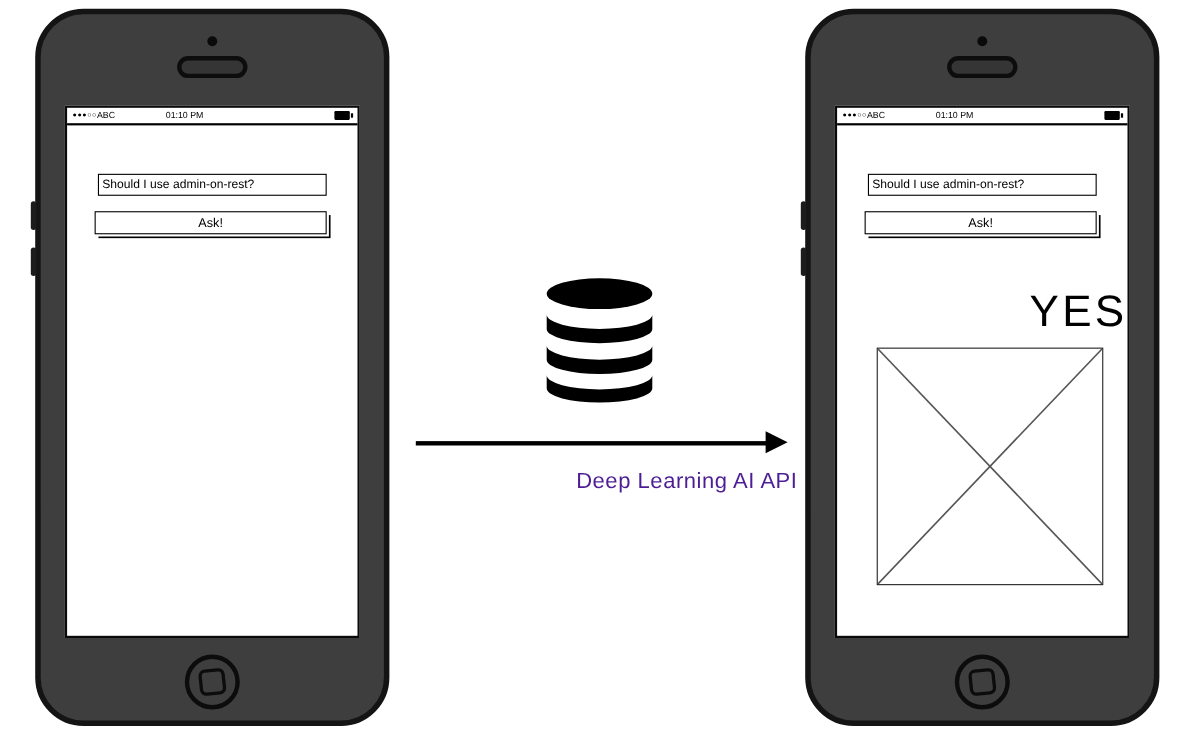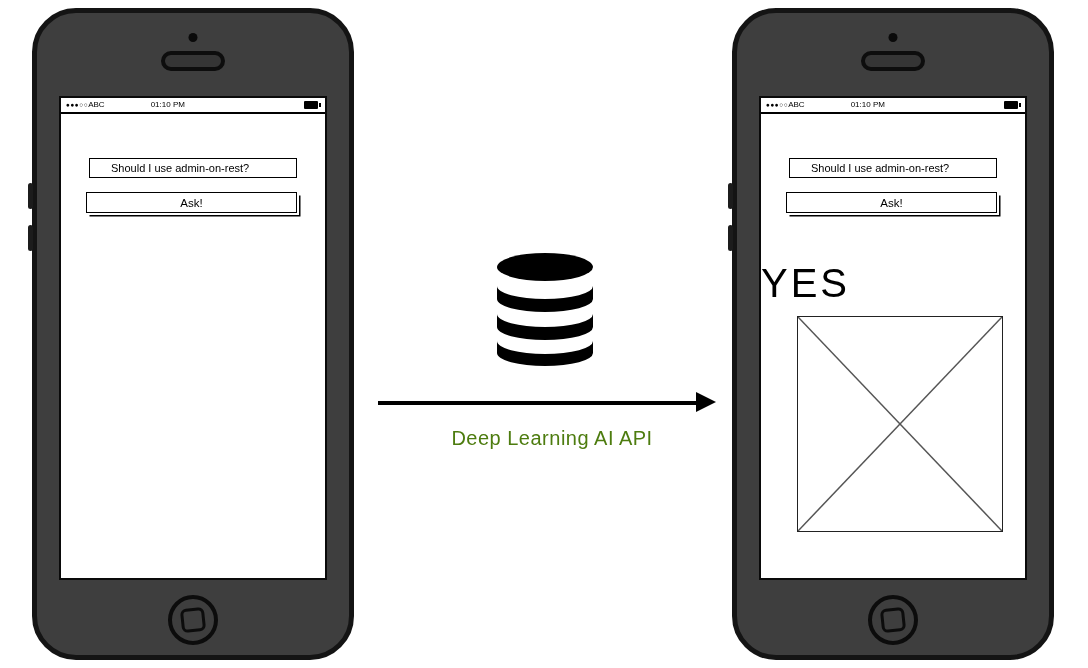--- a/index.html
+++ b/index.html
@@ -29,44 +29,44 @@
   .sb-left{display:flex;align-items:center;gap:0;flex:1;}
   .signal{font-size:6.5px;letter-spacing:0.5px;}
   .carrier{font-size:8px;}
   .time{flex:1;text-align:left;font-size:8px;}
   .sb-right{flex:1;display:flex;justify-content:flex-end;align-items:center;}
   .battery{position:relative;width:14px;height:8px;background:#000;border-radius:1px;margin-right:2px;}
   .battery-tip{position:absolute;right:-3px;top:2px;width:2.5px;height:4px;background:#000;}
 
   
   .question-input{position:absolute;left:28px;right:28px;top:60px;height:20px;
-                  border:1.5px solid #000;background:#fff;font-size:11px;padding:0 21px;
+                  border:1.5px solid #000;background:#fff;font-size:11px;padding:0 3px;
                   font-family:"Liberation Sans",sans-serif;box-sizing:border-box;outline:none;}
   .ask-button{position:absolute;left:25px;right:28px;top:94px;height:21px;background:#fff;
               border:1.5px solid #000;font-size:11.5px;font-family:"Liberation Sans",sans-serif;
               box-shadow:2px 2px 0 0 #ffffff,3.5px 3.5px 0 0 #000;cursor:pointer;box-sizing:border-box;}
-  .answer{position:absolute;left:0;right:0;top:163px;text-align:left;font-size:40px;
+  .answer{position:absolute;left:0;right:0;top:163px;text-align:right;font-size:40px;
           letter-spacing:3px;color:#000;}
   .image-placeholder{position:absolute;left:36px;top:218px;width:206px;height:216px;
                      border:1.5px solid #222;box-sizing:border-box;}
   .image-placeholder svg{display:block;width:100%;height:100%;}
 
   .home-button{position:absolute;bottom:10px;left:50%;transform:translateX(-50%);
                width:50px;height:50px;border:4px solid #0c0c0c;border-radius:50%;box-sizing:border-box;
                background:#3e3e3e;cursor:pointer;}
   .home-square{position:absolute;top:50%;left:50%;transform:translate(-50%,-50%) rotate(-6deg);
                width:18px;height:18px;border:3.5px solid #0c0c0c;border-radius:6px;}
 
   
   .db-icon{position:absolute;left:494px;top:252px;width:102px;height:116px;}
   .arrow-line{position:absolute;left:378px;top:401px;width:320px;height:3.5px;background:#000;}
   .arrow-head{position:absolute;left:696px;top:392px;width:0;height:0;
               border-left:20px solid #000;border-top:10.5px solid transparent;border-bottom:10.5px solid transparent;}
-  .api-label{position:absolute;left:379px;top:427px;width:346px;text-align:center;
-             font-size:20px;letter-spacing:0.5px;color:#4d7c0f;}
+  .api-label{position:absolute;left:379px;top:427px;width:346px;text-align:right;
+             font-size:20px;letter-spacing:0.5px;color:#4c1d95;}
 </style>
 </head>
 <body>
 
 <div class="canvas">
 
   <div class="phone phone-left">
     <div class="side-btn sb1"></div>
     <div class="side-btn sb2"></div>
     <div class="camera"></div>

